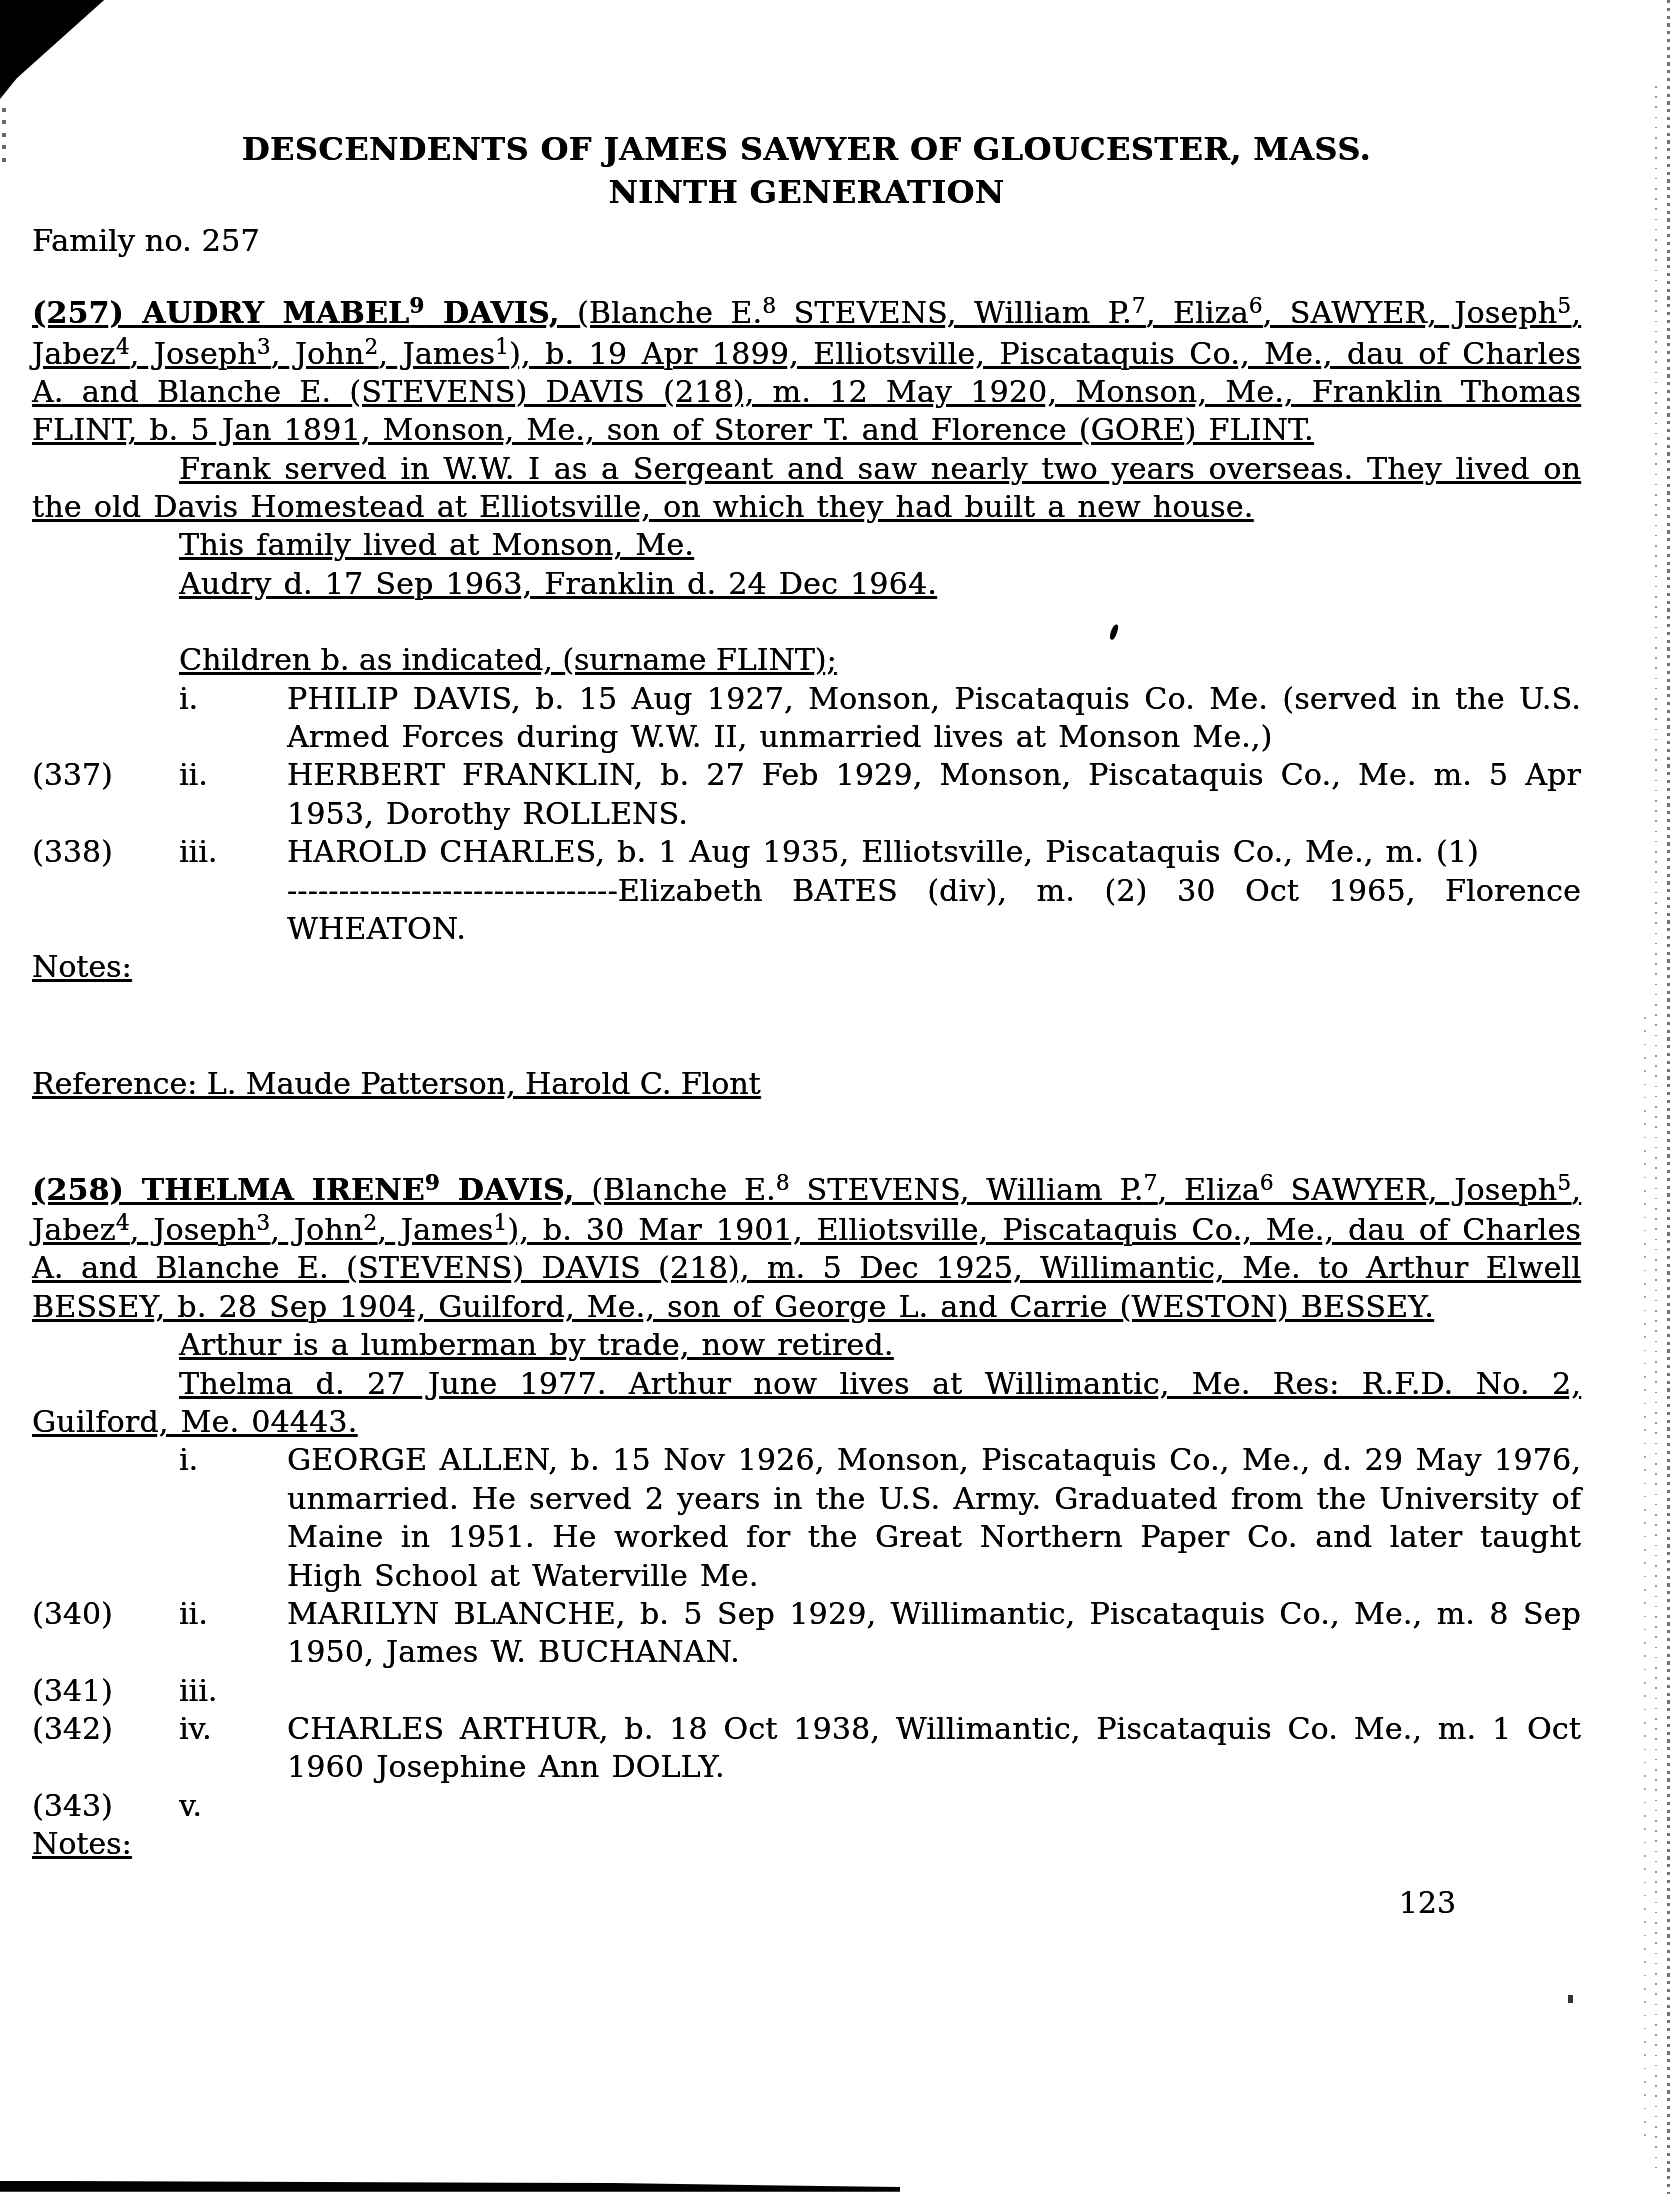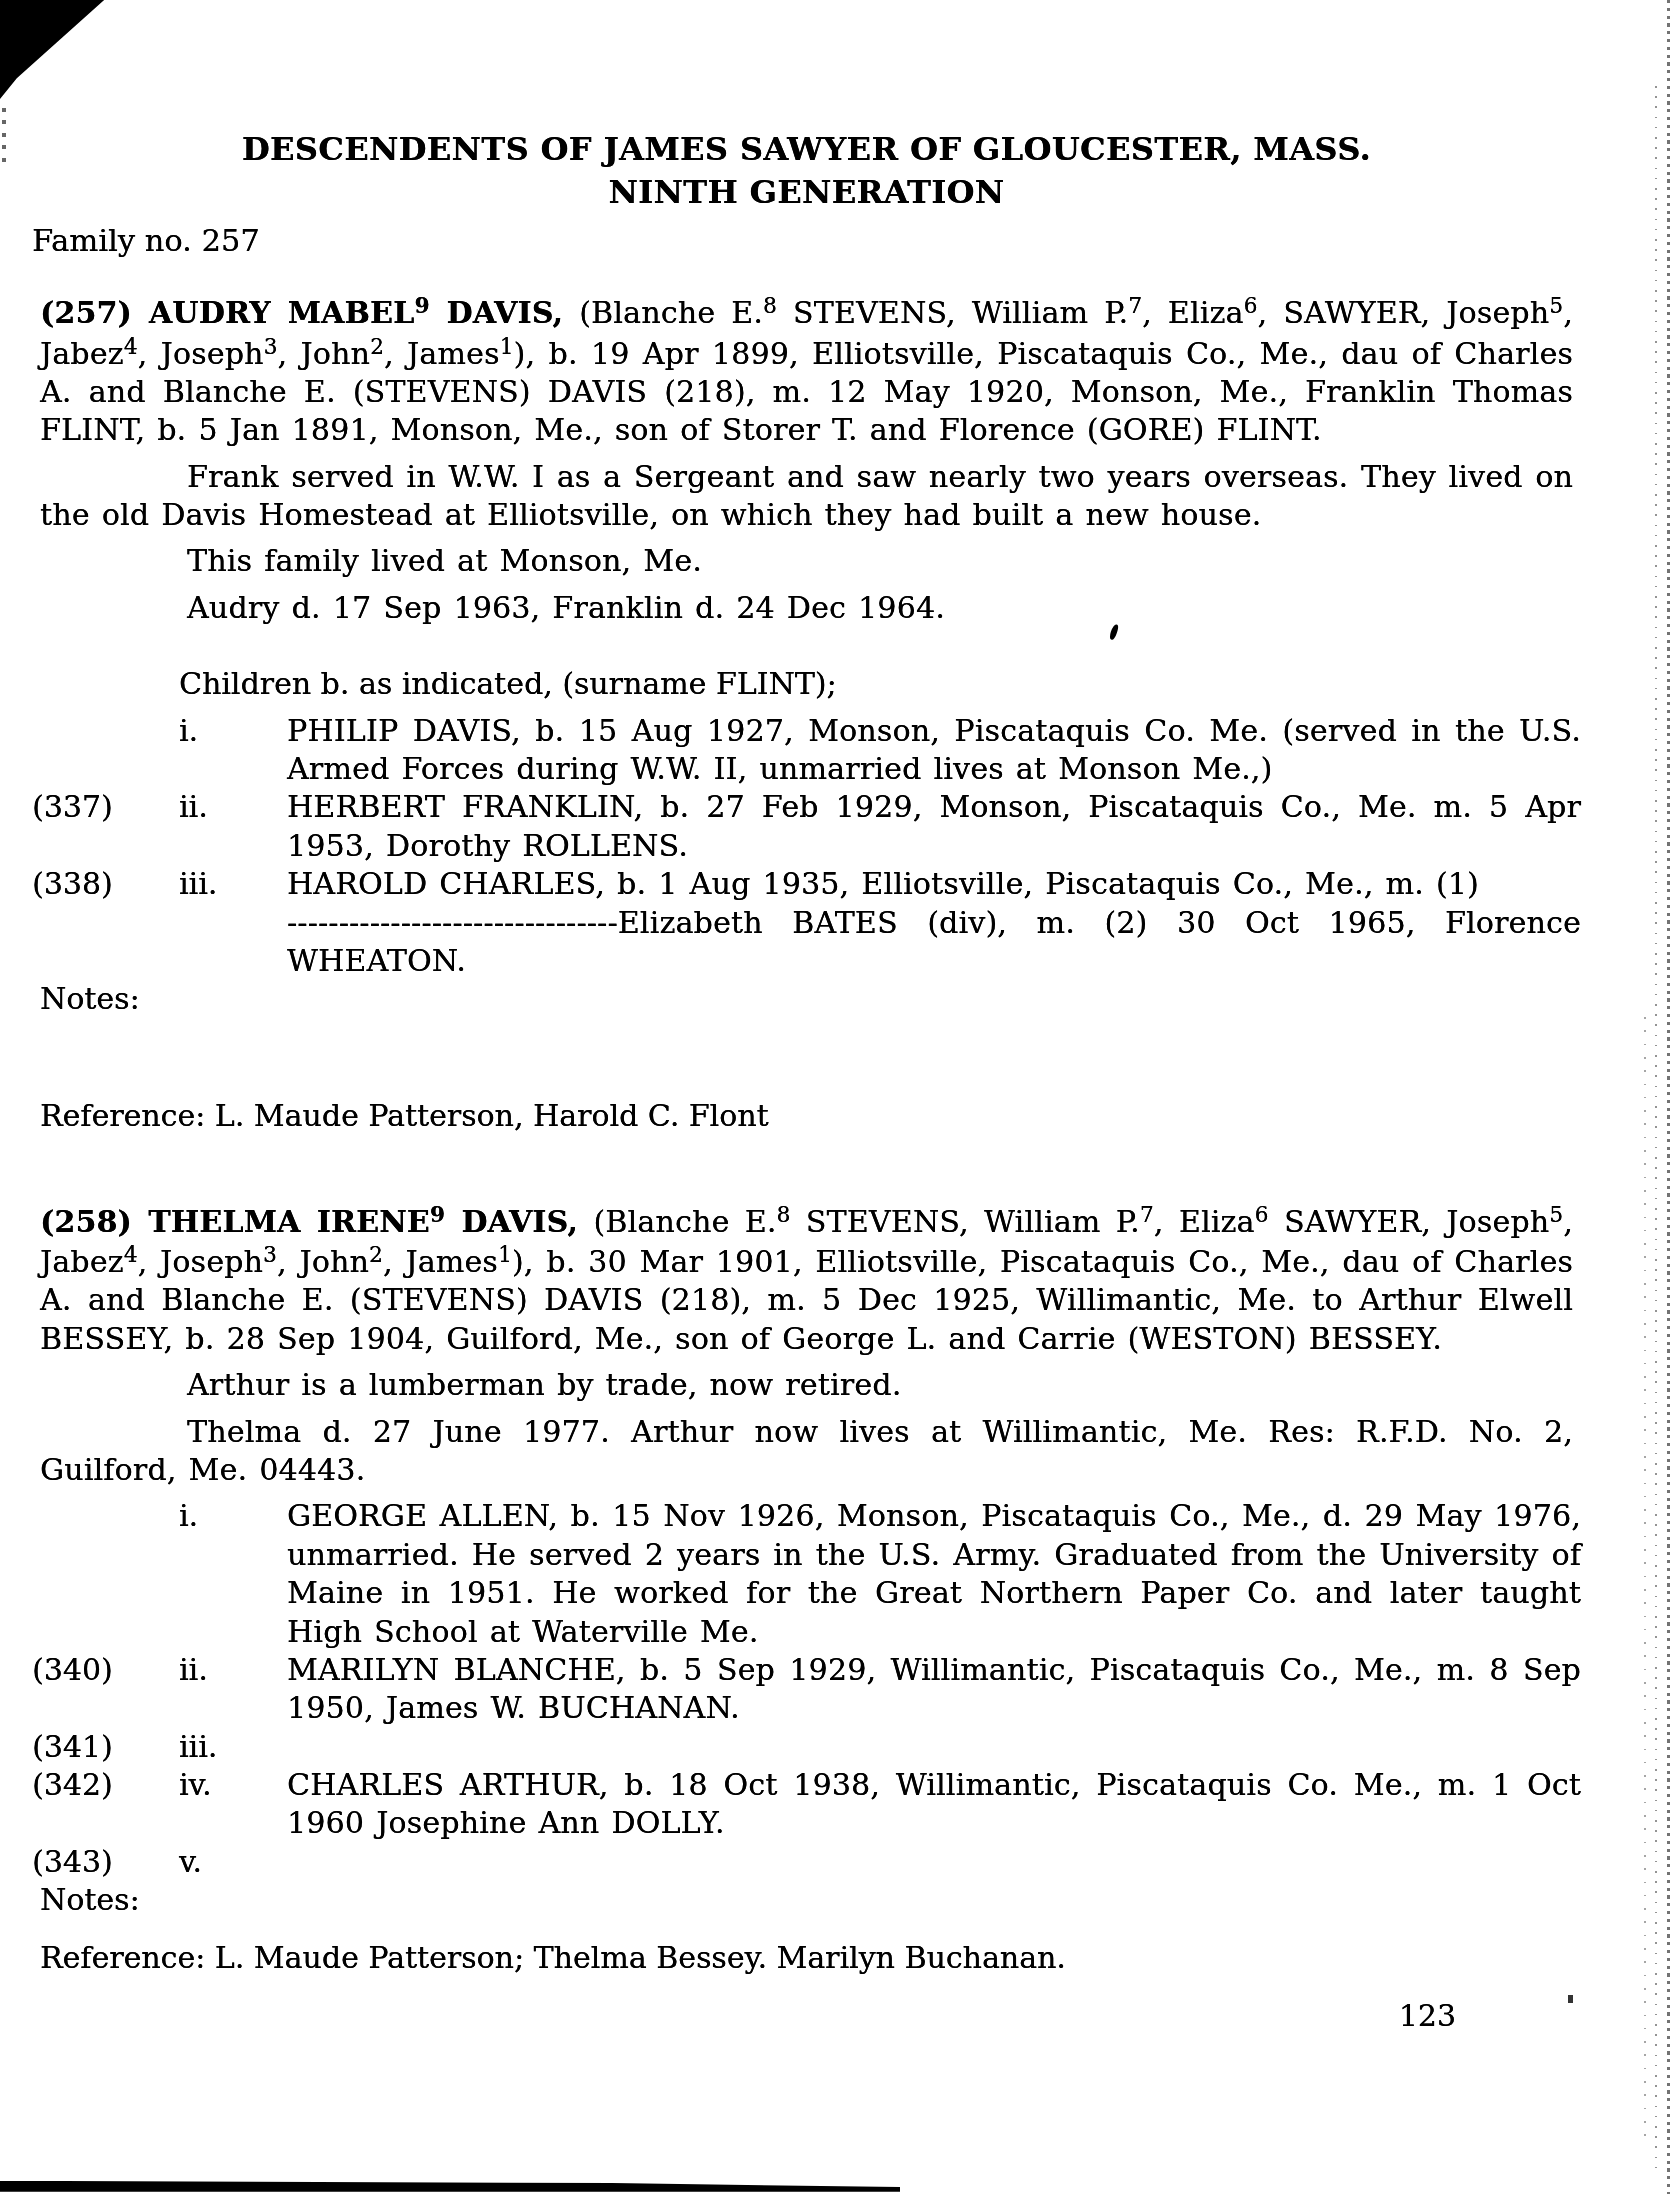--- a/index.html
+++ b/index.html
@@ -13,21 +13,21 @@
     line-height:1.28;
     color:#000000;
     text-shadow:0.2px 0 0 currentColor;
   }
   .content { position:absolute; left:32px; top:0; width:1549px; }
 
   .doc-title { text-align:center; font-weight:bold; font-size:32px; line-height:1.35; letter-spacing:0.4px; }
   .title-first { margin-top:128px; }
   .family-no { text-align:left; padding-right:23.5px; margin-top:6.3px; font-size:30.5px; }
 
-  p { margin:8px; }
+  p { margin:0;text-decoration:underline; }
   .justify { text-align:justify; word-spacing:2.3px; letter-spacing:0.2px; }
   .intro { margin-top:33px; }
   .intro-name { font-weight:bold; }
   sup { font-size:0.72em; vertical-align:0.45em; }
   .indent { text-indent:147px; }
 
   .children-heading { margin-top:38px; margin-left:147px; }
 
   .child-row { display:grid; grid-template-columns:147px 108px 1fr; }
   .c-ref, .c-num { white-space:nowrap; }
@@ -158,20 +158,19 @@
         <span class="c-ref">(342)</span>
         <span class="c-num">iv.</span>
         <div class="c-text">CHARLES ARTHUR, b. 18 Oct 1938, Willimantic, Piscataquis Co. Me., m. 1 Oct 1960 Josephine Ann DOLLY.</div>
       </div>
       <div class="child-row">
         <span class="c-ref">(343)</span>
         <span class="c-num">v.</span>
       </div>
 
       <p class="notes-label">Notes:</p>
-      <p class="reference-258">Reference:  L. Maude Patterson;  Thelma Bessey.  Marilyn Buchanan.</p>
     </section>
 
     <div class="page-number">123</div>
 
   </div>
 </div>
 
 
 </body></html>

